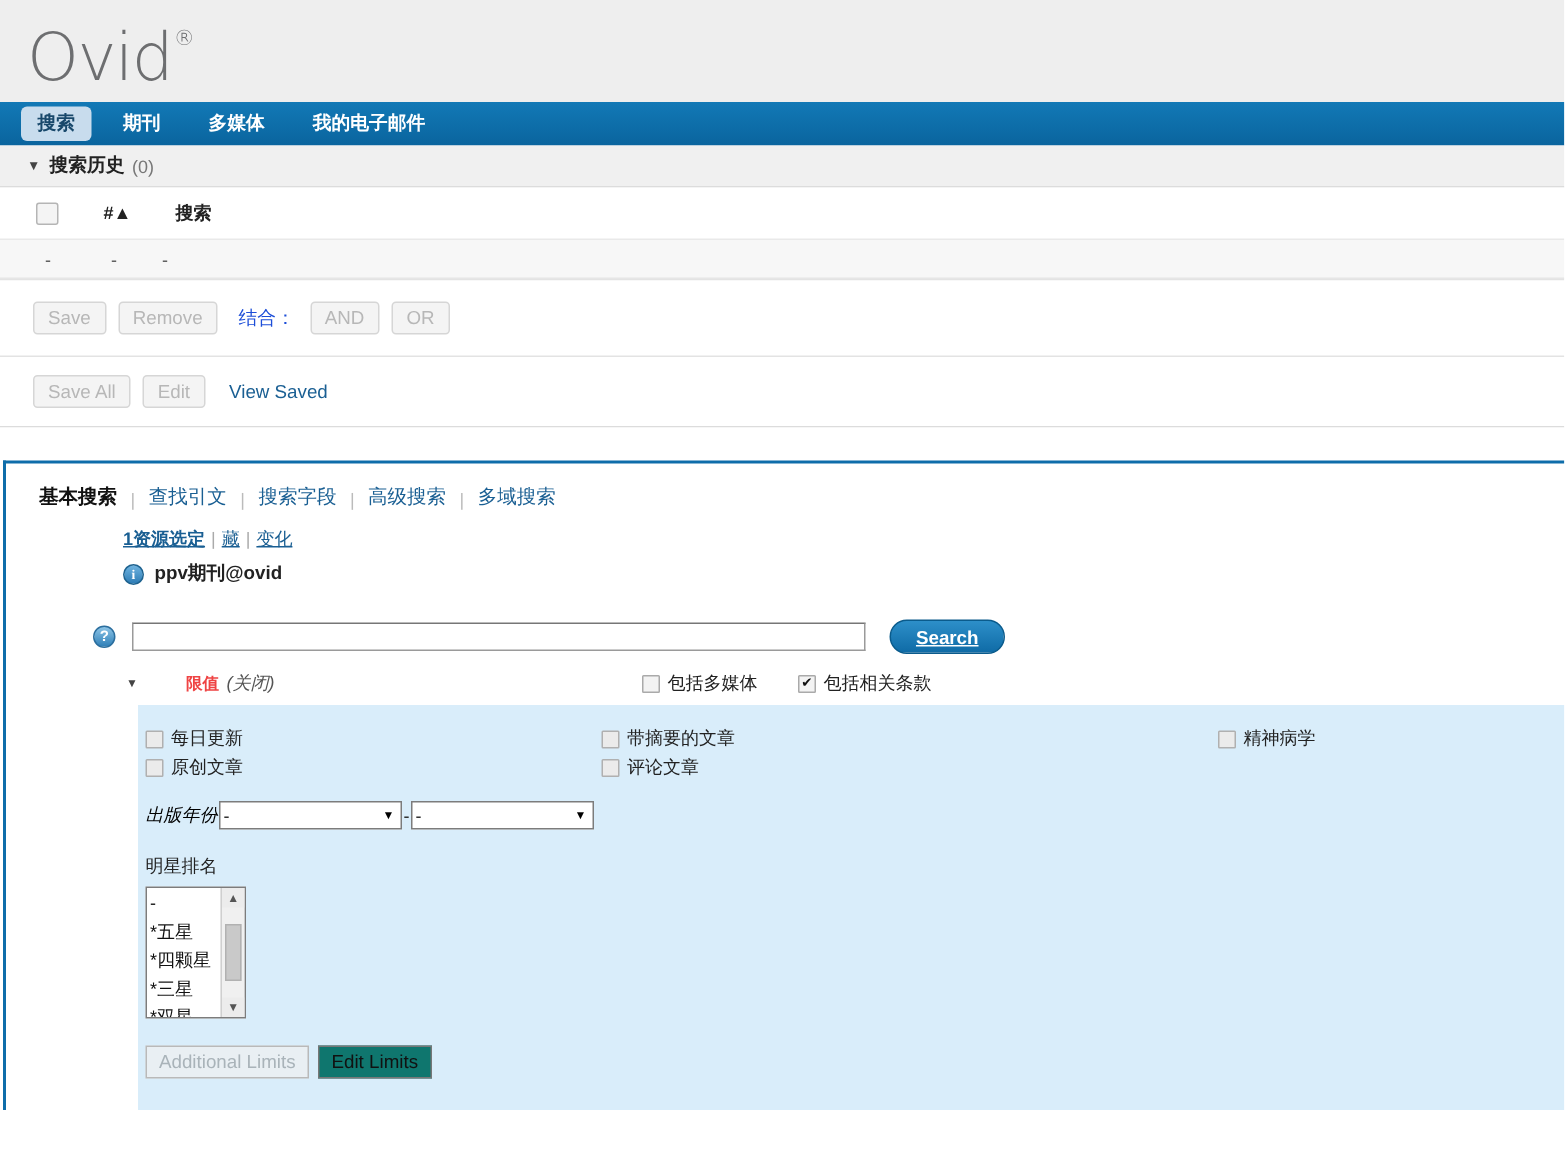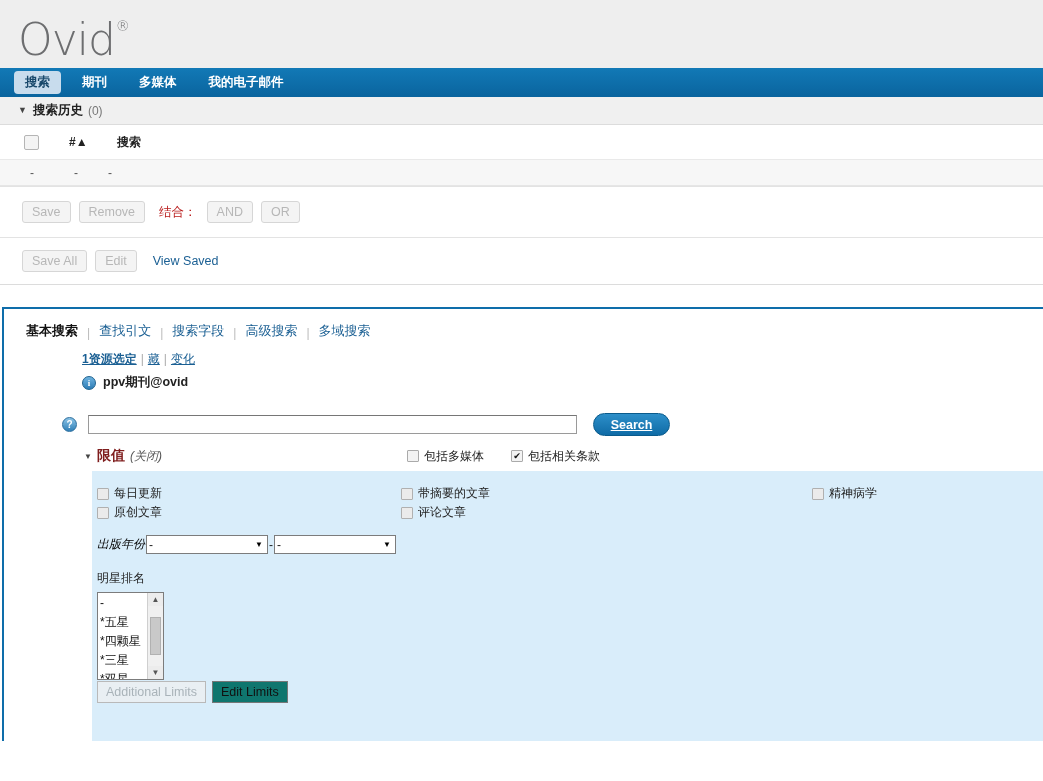--- a/index.html
+++ b/index.html
@@ -160,21 +160,21 @@
   }
   .btn.disabled {
     color: #b7b7b7;
     border-color: #d6d6d6;
     background: #f4f4f4;
     cursor: default;
   }
   .combine-label {
     margin: 0 10px 0 14px;
     font-size: 12.5px;
-    color: #b91c1c;
+    color: #1d4ed8;
   }
   .btn + .btn { margin-left: 8px; }
 
   .saved-actions {
     display: flex;
     align-items: center;
     padding: 12px 0 12px 22px;
     background: #ffffff;
     border-bottom: 1px solid #dcdcdc;
   }
@@ -314,22 +314,23 @@
     margin-top: 11px;
     padding-left: 80px;
   }
   .limits-caret {
     font-size: 8px;
     color: #444;
     margin-right: 5px;
   }
   .limits-title {
     font-weight: bold;
-    font-size: 14px;
-    color: #7f1d1d;
+    font-size: 11px;
+    color: #ef4444;
+    margin-left: 27px;
   }
   .limits-state {
     font-style: italic;
     font-size: 12px;
     color: #555;
     margin-left: 5px;
   }
   .limits-opts {
     display: flex;
     align-items: center;
@@ -471,21 +472,21 @@
   }
   .lb-thumb {
     width: 11px;
     height: 38px;
     background: #c9c9c9;
     border: 1px solid #b1b1b1;
     box-sizing: border-box;
   }
 
   .limit-buttons {
-    margin-top: 1px;
+    margin-top: 18px;
     padding-left: 5px;
     display: flex;
     align-items: flex-end;
   }
   .btn-flat {
     font-family: "Liberation Sans", sans-serif;
     font-size: 12.5px;
     border: 1px solid #b9b9b9;
     background: #e9eff3;
     padding: 3px 8px;

